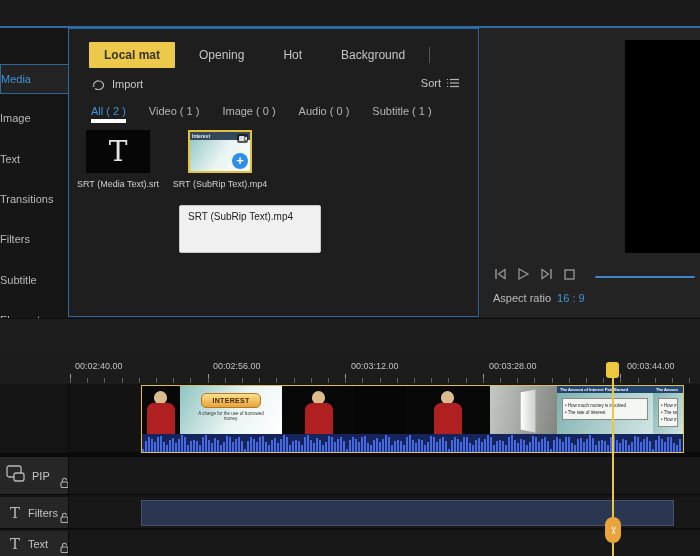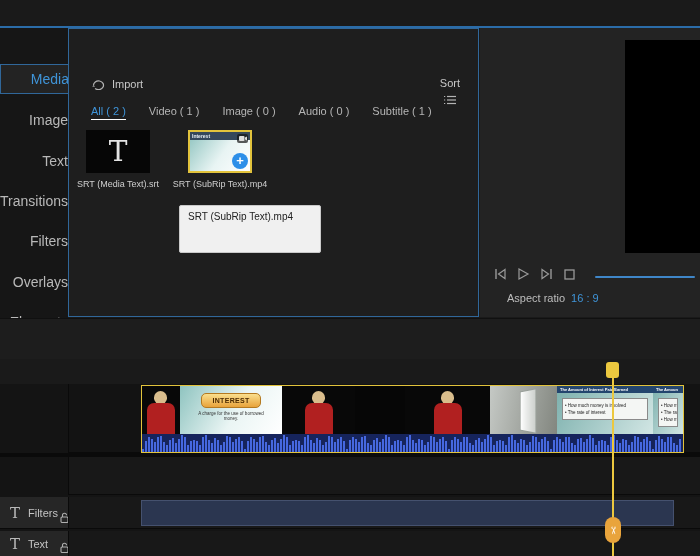--- a/index.html
+++ b/index.html
@@ -11,51 +11,51 @@
   .menubar{position:absolute;left:0;top:0;width:700px;height:26px;background:#2d2d2d;display:flex;align-items:center;}
   .logo{width:17px;height:17px;border-radius:50%;background:#3c84d8;margin:0 10px 0 16px;position:relative;flex:0 0 auto;}
   .logo span{position:absolute;bottom:4px;width:2px;background:#fff;border-radius:1px;}
   .logo .b1{left:4px;height:6px}.logo .b2{left:7.5px;height:9px}.logo .b3{left:11px;height:5px}
   .menu-item{font-size:11px;color:#cfcfcf;padding:0 11px;cursor:default;}
   .win-title{position:absolute;left:460px;top:0;width:230px;height:26px;line-height:26px;text-align:center;font-size:12px;color:#e2e2e2;}
   .accent-line{position:absolute;left:0;top:26px;width:700px;height:2px;background:#2b6ca8;}
 
   
   .sidebar{position:absolute;left:0;top:28px;width:68px;height:290px;background:#161616;}
-  .sb-item{position:absolute;left:0;width:68px;text-align:right;font-size:14px;color:#b9b9b9;cursor:default;}
+  .sb-item{position:absolute;left:0;width:68px;text-align:left;font-size:11px;color:#b9b9b9;cursor:default;}
   .sb-item.active{background:#232323;color:#3f94d8;border:1px solid #30679a;border-right:none;height:28px;line-height:28px;}
 
   
   .media-panel{position:absolute;left:68px;top:28px;width:411px;height:289px;background:#1e1e1e;border:1px solid #30679a;box-sizing:border-box;}
   .tabs{position:absolute;left:20px;top:13px;height:26px;display:flex;align-items:center;gap:9px;}
   .tab{font-size:12px;color:#c4c4c4;padding:0 15px;height:26px;line-height:26px;}
   .tab.active{background:#ecc94b;color:#3a3520;font-weight:bold;border-radius:1px;}
   .tab-divider{width:1px;height:16px;background:#555;}
   .import-row{position:absolute;left:22px;top:48px;display:flex;align-items:center;gap:7px;font-size:11px;color:#c8c8c8;}
-  .sort-box{position:absolute;right:18px;top:48px;display:flex;align-items:center;gap:5px;font-size:11px;color:#c8c8c8;flex-direction:column;}
+  .sort-box{position:absolute;right:18px;top:48px;display:flex;align-items:center;gap:5px;font-size:11px;color:#c8c8c8;}
   .filter-row{position:absolute;left:22px;top:76px;display:flex;gap:23px;font-size:11px;color:#b5b5b5;}
-  .filter.active{color:#3f94d8;border-bottom:1px solid #ffffff;padding-bottom:2px;}
+  .filter.active{color:#3f94d8;border-bottom:4px solid #ffffff;padding-bottom:2px;}
   .thumb{position:absolute;top:101px;width:64px;height:43px;box-sizing:border-box;}
   .thumb.srt{left:17px;background:#060606;text-align:center;}
   .thumb.srt .tglyph{font-family:"DejaVu Serif","Liberation Serif",serif;font-size:28px;line-height:43px;color:#e4e4e4;text-shadow:0 0 1px #000;}
   .thumb.video{left:119px;background:linear-gradient(125deg,#8fc4c0,#e8f4f3 55%,#ffffff);border:2px solid #e2c33c;}
   .vid-head{position:absolute;left:0;top:0;right:0;height:8px;background:#35475b;color:#e8eef4;font-size:5px;line-height:8px;padding-left:2px;font-weight:bold;}
   .cam-badge{position:absolute;right:2px;top:2px;width:11px;height:9px;border-radius:2px;background:rgba(20,20,20,.7);display:flex;align-items:center;justify-content:center;}
   .plus-badge{position:absolute;right:2px;bottom:2px;width:16px;height:16px;border-radius:50%;background:#2d8fe8;color:#fff;font-size:13px;line-height:15px;text-align:center;font-weight:bold;}
   .thumb-label{position:absolute;top:150px;font-size:9px;color:#cfcfcf;width:110px;text-align:center;white-space:nowrap;}
   .tl1{left:-6px;} .tl2{left:96px;}
   .tooltip{position:absolute;left:110px;top:176px;width:142px;height:48px;background:#f0f0f0;border:1px solid #c9c9c9;border-radius:2px;color:#222;font-size:10px;line-height:15px;padding:3px 8px;box-sizing:border-box;z-index:30;}
 
   
   .preview-panel{position:absolute;left:480px;top:28px;width:220px;height:289px;background:#232323;}
   .video-frame{position:absolute;left:145px;top:12px;width:75px;height:213px;background:#000;}
   .pv-controls{position:absolute;left:12px;top:238px;display:flex;gap:7px;}
   .pv-btn{width:16px;height:16px;display:flex;align-items:center;justify-content:center;}
   .seekbar{position:absolute;left:115px;top:248px;width:100px;height:2px;background:#3f86c8;border-radius:1px;}
-  .aspect-row{position:absolute;left:27px;top:264px;font-size:11px;color:#bdbdbd;}
+  .aspect-row{position:absolute;left:13px;top:264px;font-size:11px;color:#bdbdbd;}
   .aspect-val{color:#3f94d8;margin-left:6px;}
 
   
   .toolbar{position:absolute;left:0;top:318px;width:700px;height:40px;background:#1d1d1d;border-top:1px solid #101010;}
 
   
   .ruler{position:absolute;left:0;top:358px;width:700px;height:26px;background:#1c1c1c;border-bottom:1px solid #060606;}
   .r-label{position:absolute;top:3px;font-size:9px;color:#c2c2c2;white-space:nowrap;}
   .ticks-minor{position:absolute;left:70px;right:0;bottom:1px;height:5px;
     background:repeating-linear-gradient(to right,#5f5f5f 0 1px,transparent 1px 17.2px);}
@@ -107,25 +107,32 @@
 <div class="app">
 
   <div class="accent-line"></div>
 
   <div class="sidebar">
     <div class="sb-item active" style="top:36px;">Media</div>
     <div class="sb-item" style="top:84px;">Image</div>
     <div class="sb-item" style="top:125px;">Text</div>
     <div class="sb-item" style="top:165px;">Transitions</div>
     <div class="sb-item" style="top:205px;">Filters</div>
-    <div class="sb-item" style="top:246px;">Overlays</div>
+    <div class="sb-item" style="top:246px;">Subtitle</div>
     <div class="sb-item" style="top:286px;">Elements</div>
   </div>
 
   <div class="media-panel">
+    <div class="tabs">
+      <div class="tab active">Local mat</div>
+      <div class="tab">Opening</div>
+      <div class="tab">Hot</div>
+      <div class="tab">Background</div>
+      <div class="tab-divider"></div>
+    </div>
 
     <div class="import-row">
       <span>
         <svg width="14" height="13" viewBox="0 0 14 13">
             <path d="M2.5 8.5a5 4.4 0 1 1 1.6 3" fill="none" stroke="#b5b5b5" stroke-width="1.2"></path>
             <path d="M1.2 9.8l1.3-1.6 1.7 1.2z" fill="#b5b5b5"></path>
           </svg>
       </span>
       <span>Import</span>
     </div>
@@ -221,20 +228,29 @@
     
     
     
     
     
     
     
     
   </div>
 
+  <div class="ruler">
+    <div class="r-label" style="left:75px;">00:02:40.00</div>
+    <div class="r-label" style="left:213px;">00:02:56.00</div>
+    <div class="r-label" style="left:351px;">00:03:12.00</div>
+    <div class="r-label" style="left:489px;">00:03:28.00</div>
+    <div class="r-label" style="left:627px;">00:03:44.00</div>
+    <div class="ticks-major"></div>
+    <div class="ticks-minor"></div>
+  </div>
 
   <div class="tracks">
 
     <div class="trow-content" style="top:0;height:69px;background:#131313;">
       <div class="video-clip">
         <div class="clip-thumbs">
             <div class="seg woman" style="width: 38px;"></div>
             <div class="seg slide_interest" style="width: 102px;">
               <div class="int-pill">INTEREST</div>
               <div class="int-cap">A charge for the use of borrowed money.</div>
@@ -439,20 +455,35 @@
             <i style="height: 15.4px;"></i>
             <i style="height: 9.3px;"></i>
             <i style="height: 6.8px;"></i>
             <i style="height: 12.7px;"></i>
           </div>
       </div>
     </div>
 
     <div class="abs" style="left:0;top:69px;width:700px;height:4px;background:#0a0a0a;"></div>
 
+    <div class="trow-label" style="top:73px;height:38px;">
+      <span class="tk-icon" style="top:8px;">
+        <svg width="22" height="19" viewBox="0 0 22 19">
+            <rect x="1" y="1" width="14" height="11" rx="2" fill="none" stroke="#b9b9b9" stroke-width="1.3"></rect>
+            <rect x="8" y="8" width="10" height="8" rx="2" fill="#262626" stroke="#b9b9b9" stroke-width="1.3"></rect>
+          </svg>
+      </span>
+      <span class="track-name" style="left:32px;top:13px;">PIP</span>
+      <span class="mini-ic" style="top:20px;">
+        <svg width="9" height="11" viewBox="0 0 9 11">
+            <rect x="1" y="5" width="7" height="5.5" rx="1" fill="none" stroke="#b0b0b0" stroke-width="1.1"></rect>
+            <path d="M2.5 5V3.2a2 2 0 0 1 4 0" fill="none" stroke="#b0b0b0" stroke-width="1.1"></path>
+          </svg>
+      </span>
+    </div>
     <div class="trow-content" style="top:73px;height:38px;"></div>
 
     <div class="trow-label" style="top:113px;height:32px;">
       <span class="tk-icon tserif" style="left:10px;top:7px;">T</span>
       <span class="track-name" style="left:28px;top:10px;">Filters</span>
       <span class="mini-ic" style="top:15px;">
         <svg width="9" height="11" viewBox="0 0 9 11">
             <rect x="1" y="5" width="7" height="5.5" rx="1" fill="none" stroke="#b0b0b0" stroke-width="1.1"></rect>
             <path d="M2.5 5V3.2a2 2 0 0 1 4 0" fill="none" stroke="#b0b0b0" stroke-width="1.1"></path>
           </svg>

